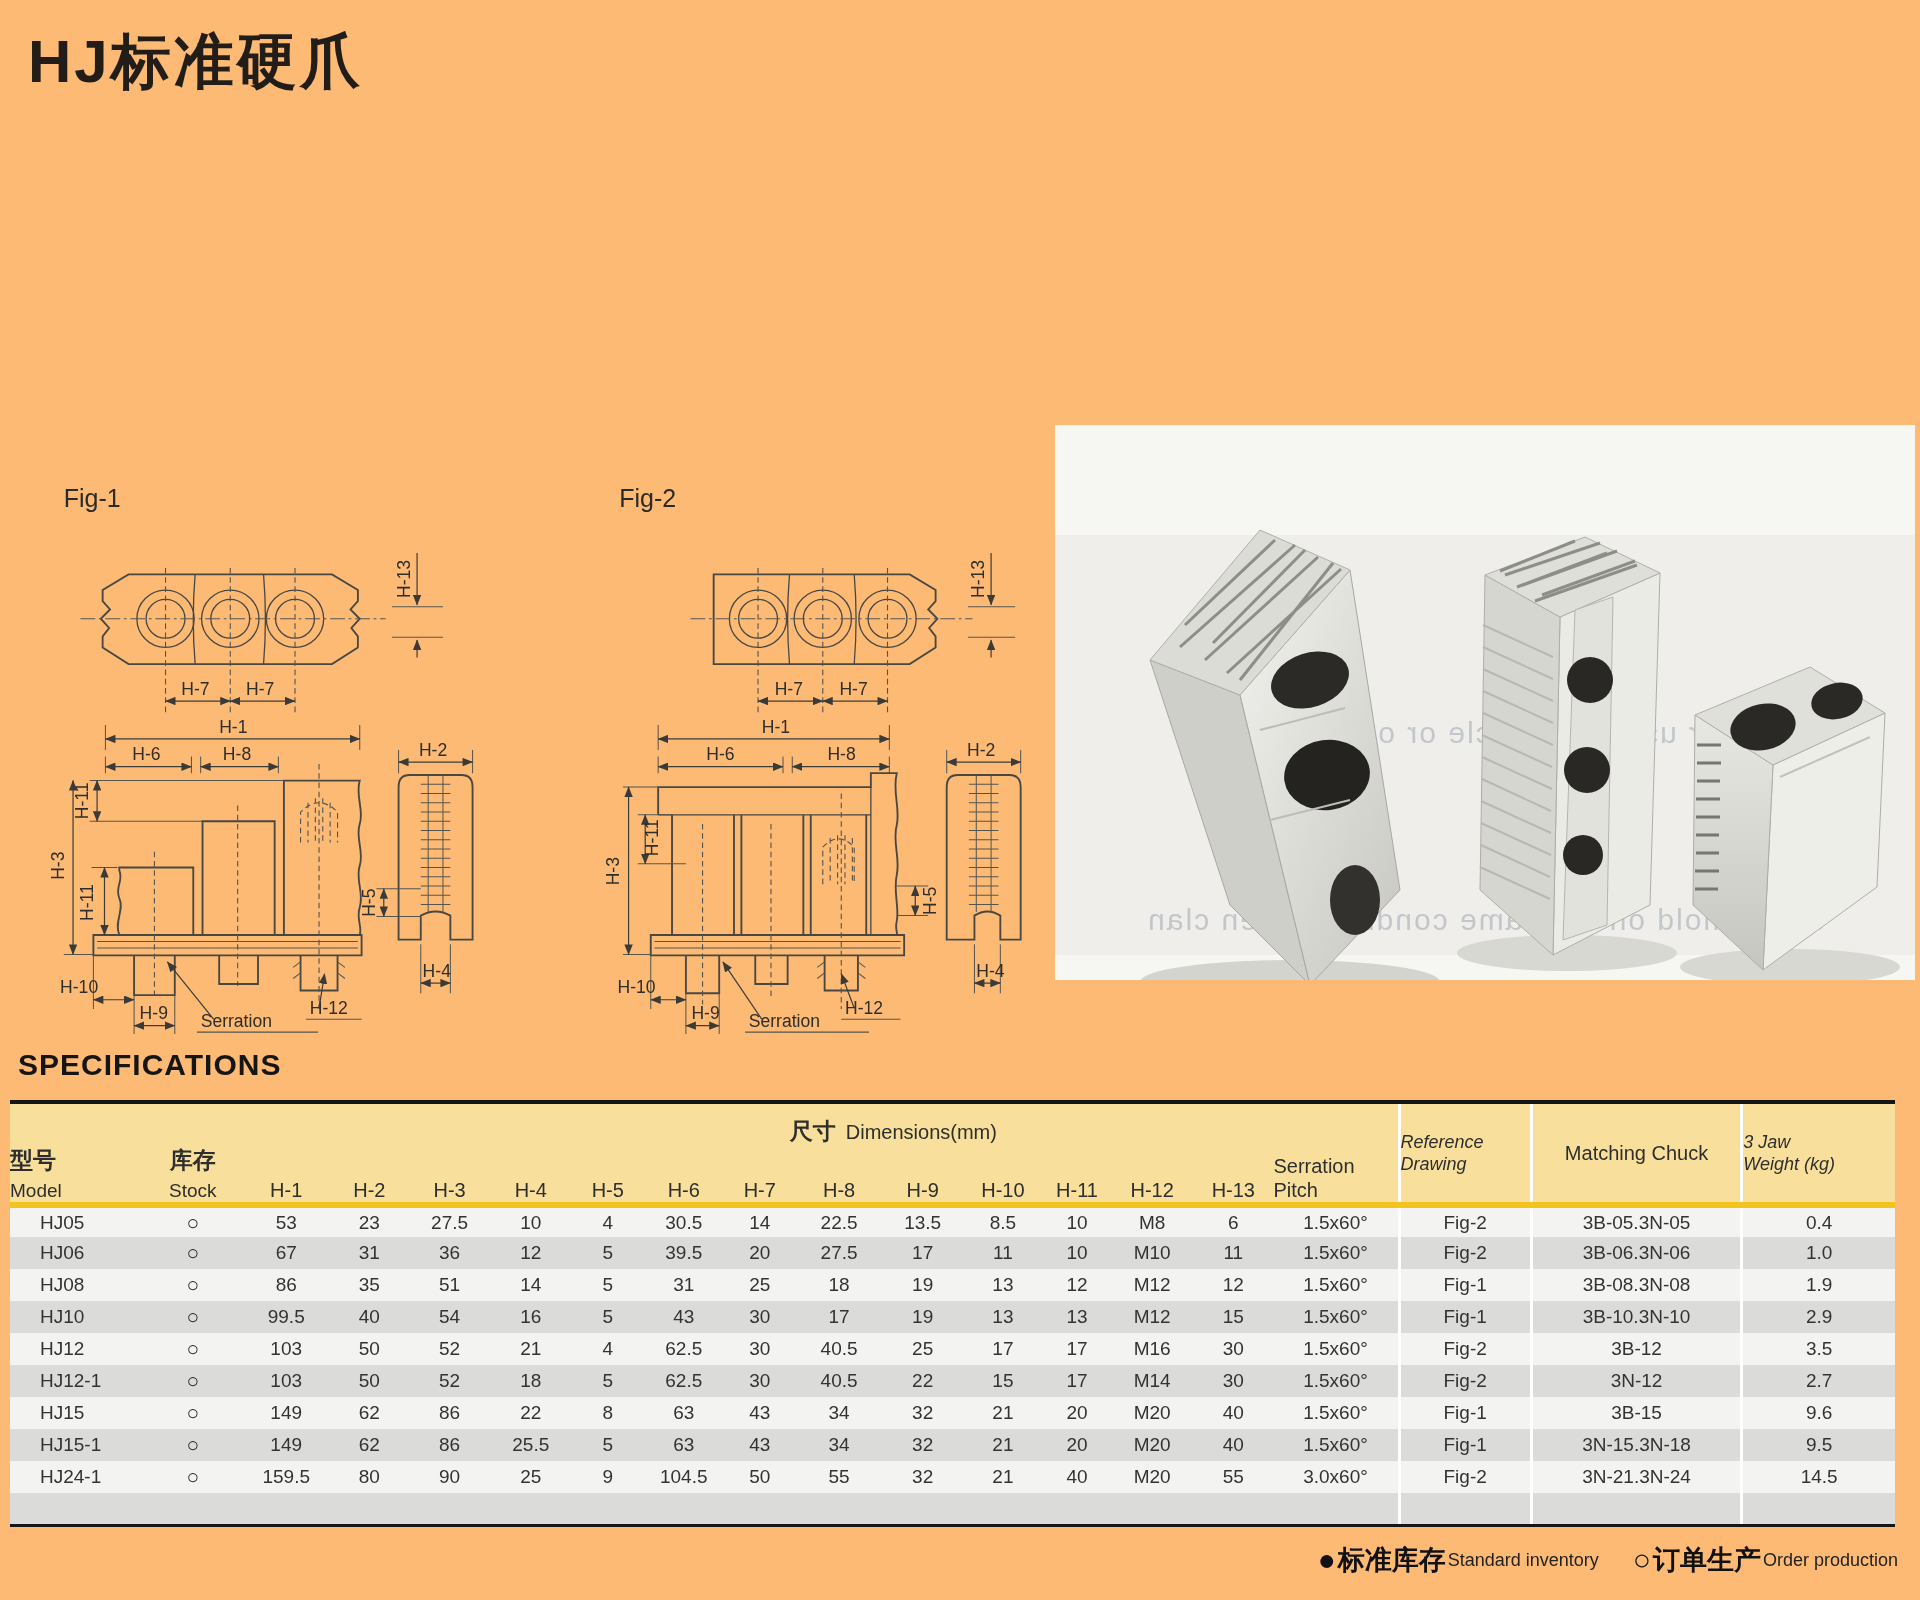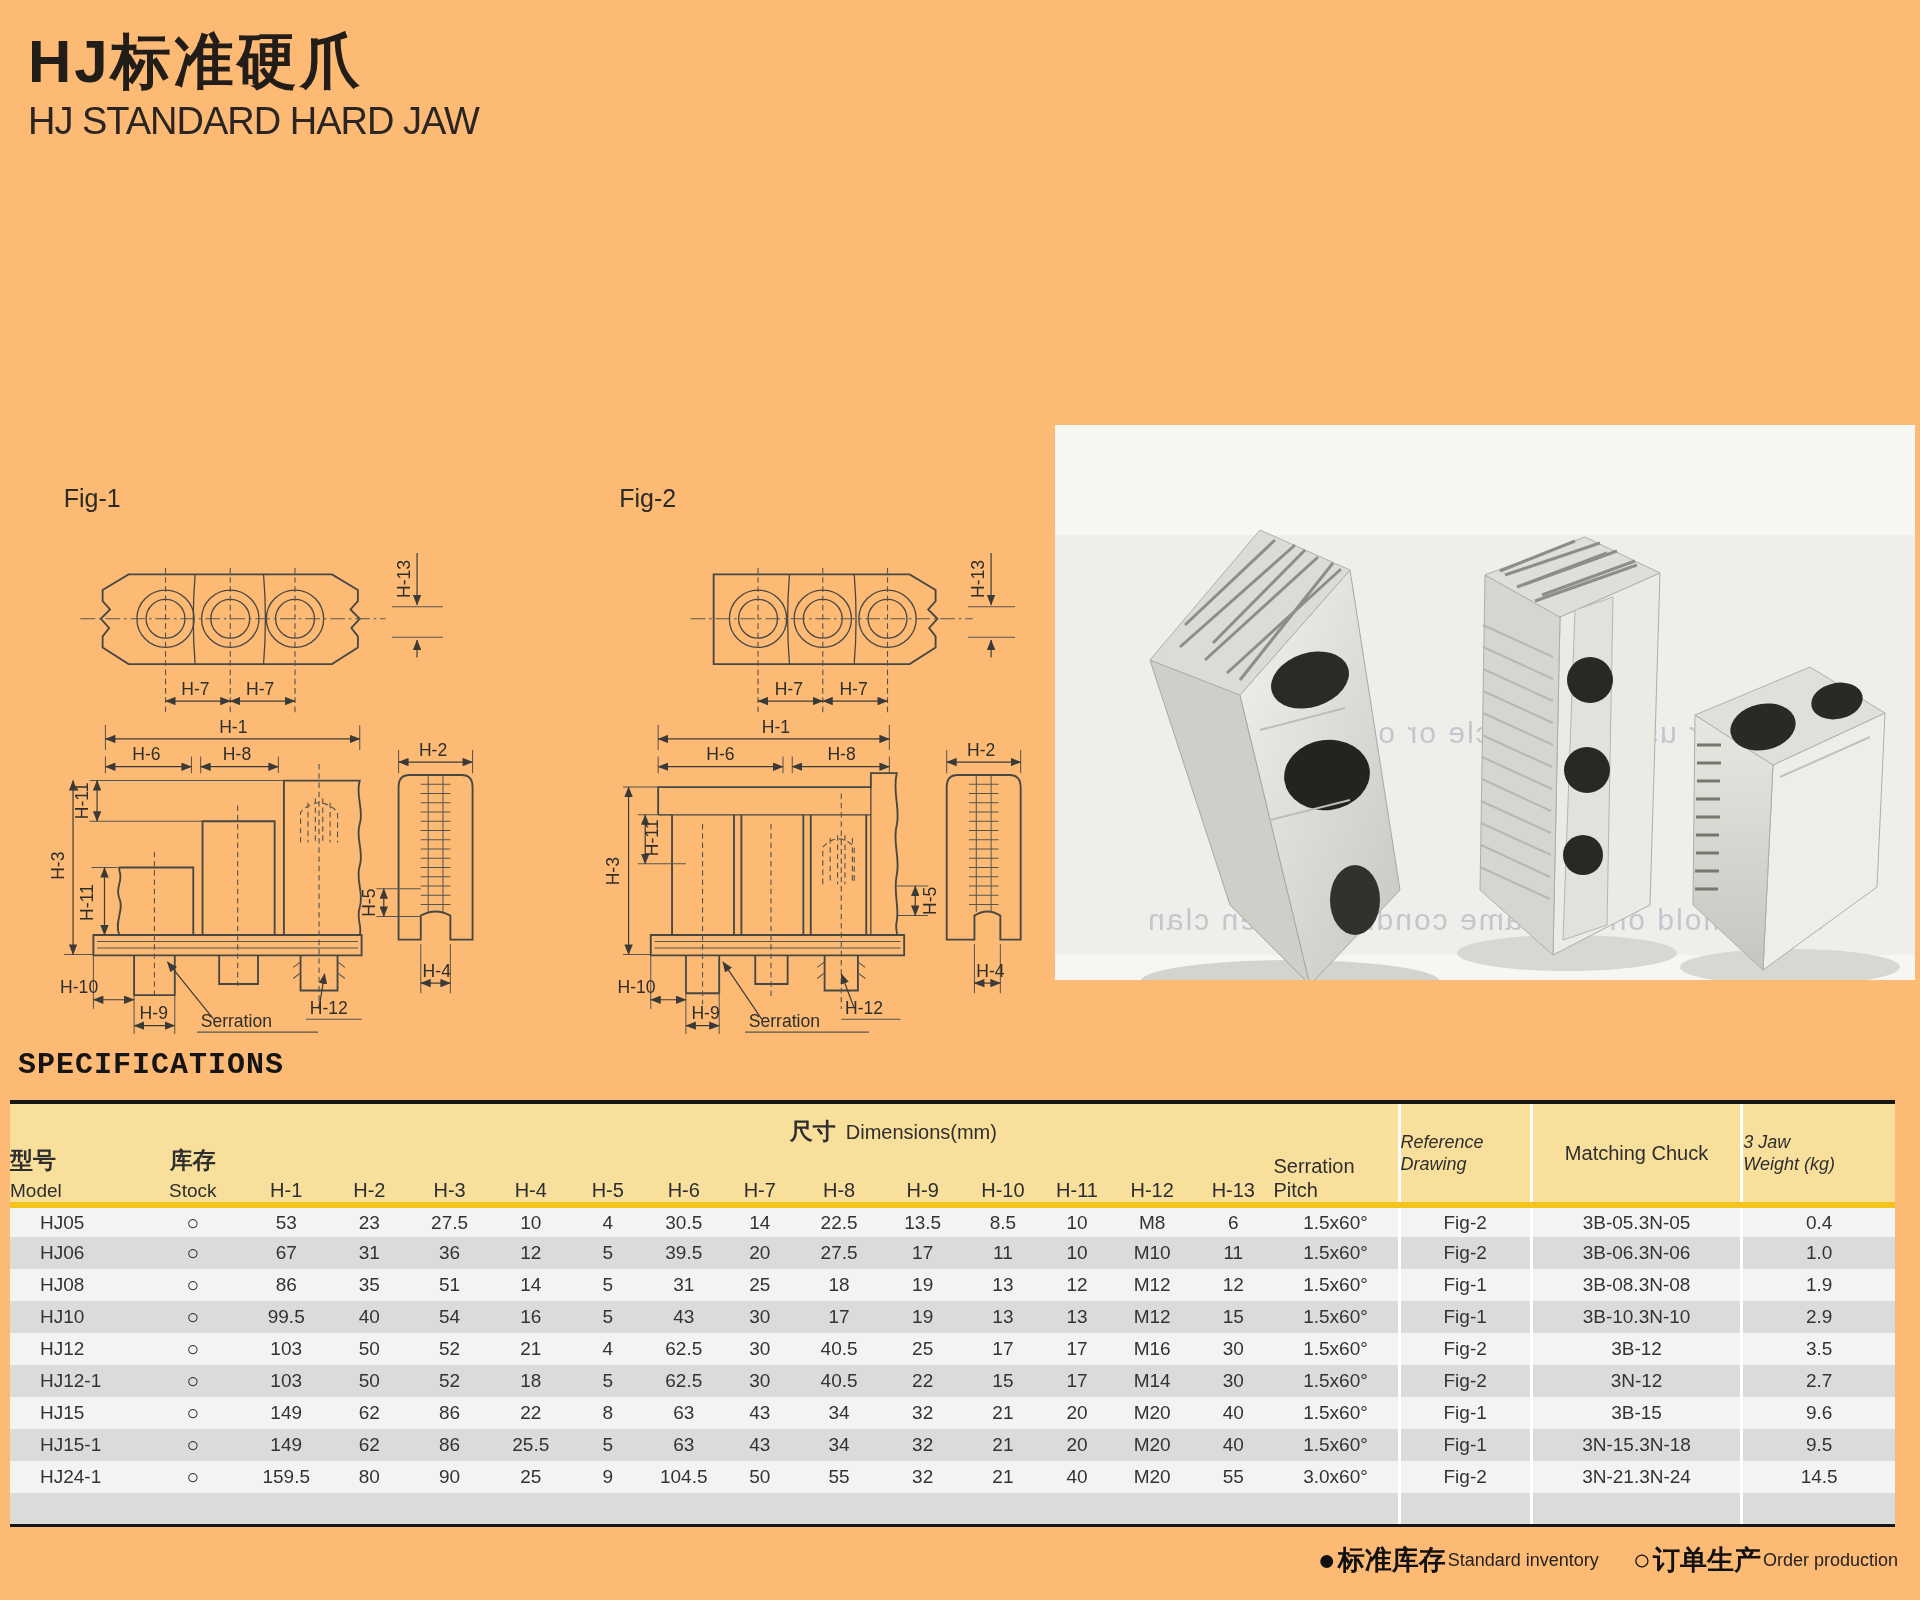--- a/index.html
+++ b/index.html
@@ -1,20 +1,20 @@
 <!DOCTYPE html>
 <html><head>
 <meta charset="utf-8">
 <style>
   html,body{margin:0;padding:0;background:#ffffff;}
   .page{position:relative;width:1920px;height:1600px;background:#fdba74;overflow:hidden;
         font-family:"Liberation Sans","DejaVu Sans",sans-serif;color:#222;}
   .title-cn{position:absolute;left:28px;top:22px;font-size:60px;font-weight:700;color:#231d19;letter-spacing:3px;}
   .title-en{position:absolute;left:28px;top:100px;font-size:38px;font-weight:400;color:#2a2522;letter-spacing:-1px;}
-  .section-title{position:absolute;left:18px;top:1048px;font-size:30px;font-weight:700;color:#151515;letter-spacing:1px;font-family:Liberation Mono, monospace;}
+  .section-title{position:absolute;left:18px;top:1048px;font-size:30px;font-weight:700;color:#151515;letter-spacing:1px;}
 
   
   .fig{position:absolute;}
   .fig .ln{fill:none;stroke:#474744;stroke-width:2;}
   .fig .ln2{fill:none;stroke:#474744;stroke-width:1.4;}
   .fig .thin{fill:none;stroke:#55554f;stroke-width:1.1;}
   .fig .dash{fill:none;stroke:#55554f;stroke-width:1.2;stroke-dasharray:6 4;}
   .fig .cl{fill:none;stroke:#55554f;stroke-width:1.1;stroke-dasharray:16 4 3 4;}
   .fig .dim{fill:none;stroke:#3c3c38;stroke-width:1.3;}
   .fig .lbl{font-size:19px;fill:#2e2e2a;}
@@ -50,21 +50,20 @@
   .legend .cn{font-size:27px;font-weight:700;color:#111;}
   .legend .en{font-size:18px;color:#222;margin-left:2px;}
   .legend .gap{width:34px;display:inline-block;}
 </style>
 </head>
 <body>
 
 <div class="page">
 
   <div class="title-cn">HJ标准硬爪</div>
-  <div class="title-en">HJ STANDARD HARD JAW</div>
 
   <svg class="fig" style="left:15px;top:468px;" width="560" height="578" viewBox="0 0 560 625">
     <defs>
       <marker id="f1a" viewBox="0 0 10 8" refX="9.5" refY="4" markerWidth="9" markerHeight="7" orient="auto-start-reverse">
         <path d="M0,0L10,4L0,8z" fill="#3a3a38"></path>
       </marker>
     </defs>
     <text x="30" y="42" class="figtitle">Fig-1</text>
 
     <path class="ln" d="M100,115 L320,115 L348,132 L348,144 L340,153 L350,163 L341,173 L348,182 L348,194 L320,212 L100,212 L72,194 L72,182 L79,173 L70,163 L80,153 L72,144 L72,132 Z"></path>

